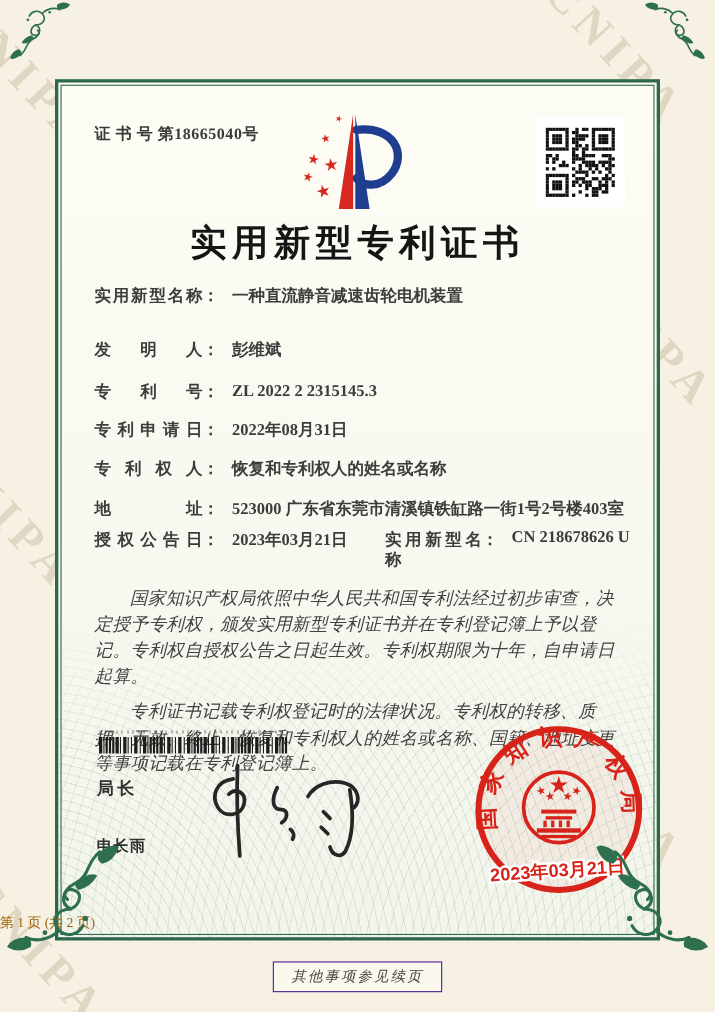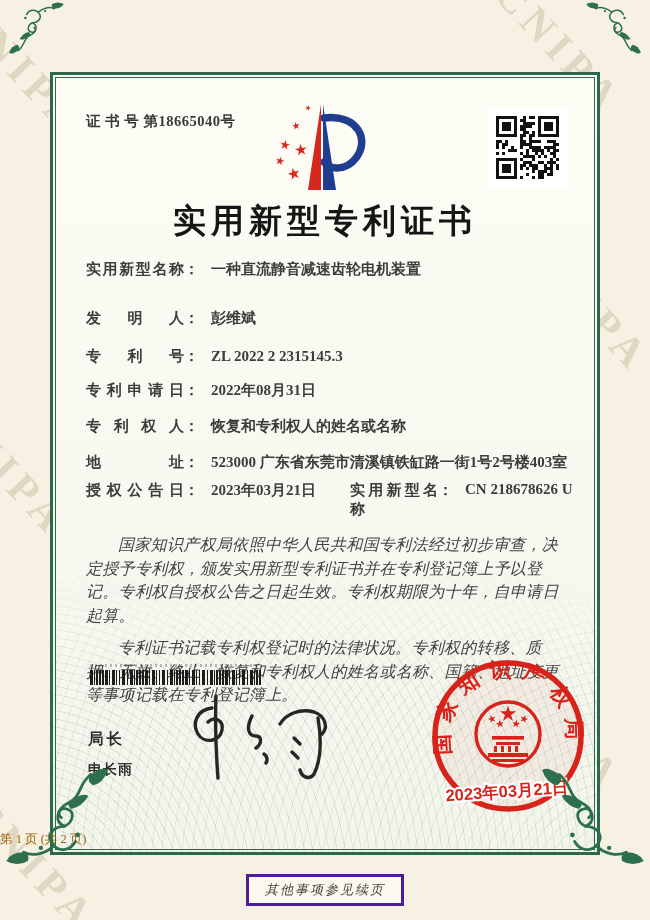--- a/index.html
+++ b/index.html
@@ -43,27 +43,27 @@
   #grant-row .pair2 .flabel{width:88px;}
   
   #paras{left:86px;top:533px;width:482px;font-size:16px;line-height:23.5px;color:#414141;
          font-style:italic;font-weight:500;}
   #paras p{margin:0 0 9px 0;text-indent:2em;letter-spacing:.3px;}
   
   #microline{left:90px;top:664px;width:172px;height:3px;
      background:repeating-linear-gradient(90deg,rgba(0,0,0,.25) 0 2px,transparent 2px 5px);}
   #barcode{left:90px;top:670px;}
   
-  #signer-title{left:88px;top:729px;font-size:15.5px;color:#2f2f2f;letter-spacing:3px;font-weight:600;}
+  #signer-title{left:88px;top:707px;font-size:15.5px;color:#2f2f2f;letter-spacing:3px;font-weight:600;}
   #signer-name{left:88px;top:761px;font-size:14px;color:#2f2f2f;letter-spacing:1px;font-weight:600;}
   #signature{left:182px;top:690px;}
   #seal{left:428px;top:656px;}
   #page-indicator{left:0;right:0;top:831px;text-align:left;font-size:12.5px;color:#a16207;}
   #footer-note{left:0;right:0;top:874px;text-align:center;z-index:2;}
-  #footer-note span{display:inline-block;border:3px solid #4c1d95;background:#fbf8ed;
+  #footer-note span{display:inline-block;border:1px solid #4c1d95;background:#fbf8ed;
      padding:4px 16px;font-size:13px;font-style:italic;color:#454545;letter-spacing:2px;}
   
   .orn{position:absolute;z-index:3;}
   .orn-bl{left:2px;top:768px;width:108px;height:108px;}
   .orn-br{left:540px;top:768px;width:108px;height:108px;transform:scaleX(-1);}
   .orn-tl{left:8px;top:-4px;width:58px;height:58px;transform:rotate(180deg);}
   .orn-tr{left:584px;top:-4px;width:58px;height:58px;transform:rotate(180deg) scaleX(-1);}
 </style>
 </head>
 <body>

